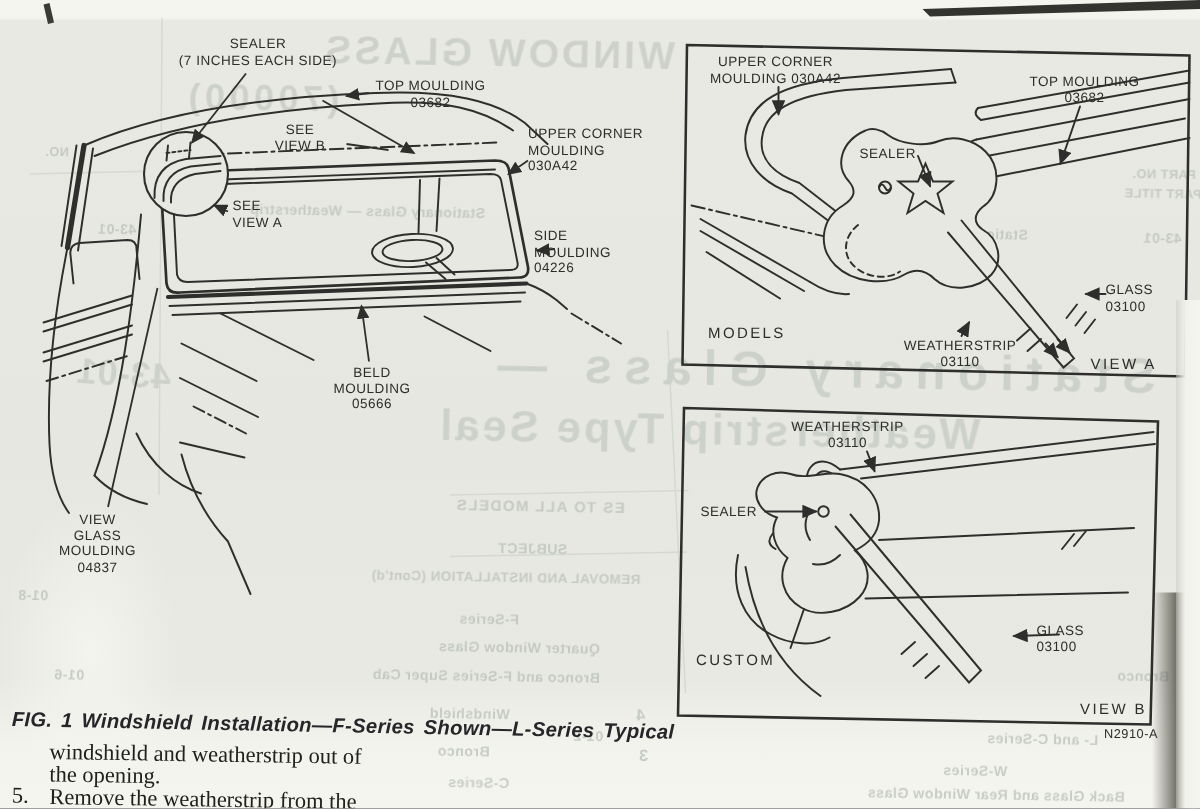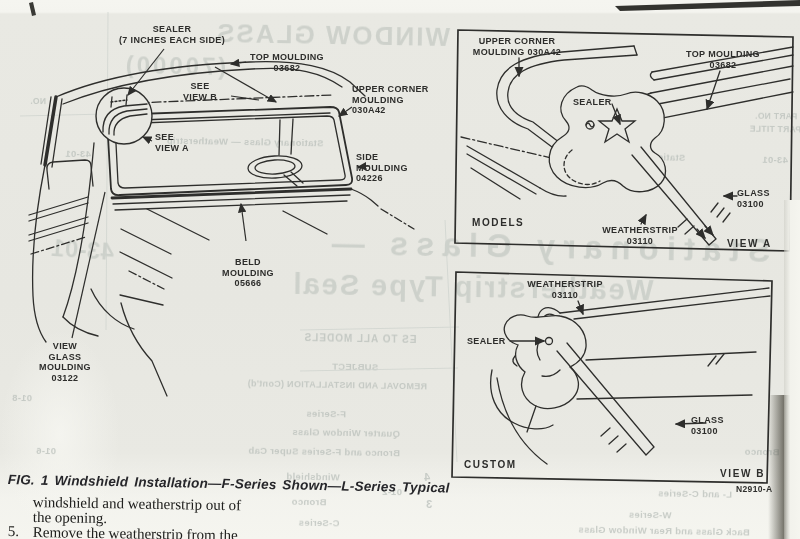--- a/index.html
+++ b/index.html
@@ -8,21 +8,21 @@
     font-family:"Liberation Sans",sans-serif;}
   .fade-bottom{position:absolute;left:0;top:452px;width:800px;height:87px;
     background:linear-gradient(180deg,rgba(246,246,241,0) 0,rgba(246,246,241,.75) 45px,#f5f5ef 100%);}
   .fade-left{position:absolute;left:0;top:330px;width:120px;height:209px;
     background:radial-gradient(closest-side,rgba(247,247,242,.8),rgba(247,247,242,0));}
   
   .g{position:absolute;font-weight:bold;color:#b9bfba;transform:scaleX(-1) rotate(-1deg);
      text-align:center;white-space:nowrap;filter:blur(.4px);opacity:.75;font-size:9.5px;letter-spacing:.3px;}
   .g.big{color:#c3c8c2;opacity:.7;}
   
-  .lbl{position:absolute;font-weight:bold;font-size:9px;line-height:10.5px;
+  .lbl{position:absolute;font-weight:normal;font-size:9px;line-height:10.5px;
        letter-spacing:.35px;color:#2d2d2b;white-space:nowrap;}
   .lbl.c{text-align:center;}
   .lbl.bigcap{font-size:10px;letter-spacing:1.6px;}
   .caption{position:absolute;left:8px;top:471px;width:450px;color:#26262a;
     font:italic bold 13.5px/17px "Liberation Sans",sans-serif;letter-spacing:.2px;word-spacing:2px;
     transform:rotate(1.1deg);transform-origin:left top;}
   .serif{position:absolute;color:#20201e;font:15px/17px "Liberation Serif",serif;
     transform:rotate(.9deg);transform-origin:left top;}
   .edge-shadow-right{position:absolute;left:768px;top:395px;width:30px;height:144px;
     background:linear-gradient(90deg,rgba(90,88,78,0) 0,rgba(80,78,68,.8) 55%,rgba(238,238,232,1) 90%);}
@@ -237,30 +237,30 @@
     </div>
     <div class="lbl" style="left:155px;top:132px">
       <div>SEE</div>
       <div>VIEW A</div>
     </div>
     <div class="lbl" style="left:356px;top:152px">
       <div>SIDE</div>
       <div>MOULDING</div>
       <div>04226</div>
     </div>
-    <div class="lbl c" style="left:208px;top:257px;width:80px">
+    <div class="lbl c" style="left:208px;top:243px;width:80px">
       <div>BELD</div>
       <div>MOULDING</div>
       <div>05666</div>
     </div>
     <div class="lbl c" style="left:25px;top:341px;width:80px">
       <div>VIEW</div>
       <div>GLASS</div>
       <div>MOULDING</div>
-      <div>03122</div>
+      <div>04837</div>
     </div>
 
     <div class="lbl c" style="left:466px;top:36px;width:102px">
       <div>UPPER CORNER</div>
       <div>MOULDING 030A42</div>
     </div>
     <div class="lbl c" style="left:680px;top:49px;width:86px">
       <div>TOP MOULDING</div>
       <div>03682</div>
     </div>
@@ -278,21 +278,21 @@
 
     <div class="lbl c" style="left:517px;top:279px;width:96px">
       <div>WEATHERSTRIP</div>
       <div>03110</div>
     </div>
     <div class="lbl" style="left:467px;top:336px">SEALER</div>
     <div class="lbl" style="left:691px;top:415px">
       <div>GLASS</div>
       <div>03100</div>
     </div>
-    <div class="lbl bigcap" style="left:464px;top:460px">CUSTOM</div>
+    <div class="lbl bigcap" style="left:464px;top:436px">CUSTOM</div>
     <div class="lbl bigcap" style="left:720px;top:469px">VIEW B</div>
     <div class="lbl" style="left:736px;top:484px;font-size:8.5px">N2910-A</div>
   </div>
 
   <div class="caption">FIG. 1 Windshield Installation—F-Series Shown—L-Series Typical</div>
   <div class="serif" style="left:33px;top:494px">windshield and weatherstrip out of</div>
   <div class="serif" style="left:33px;top:509px">the opening.</div>
   <div class="serif" style="left:8px;top:523px">5.</div>
   <div class="serif" style="left:33px;top:524px">Remove the weatherstrip from the</div>
 

